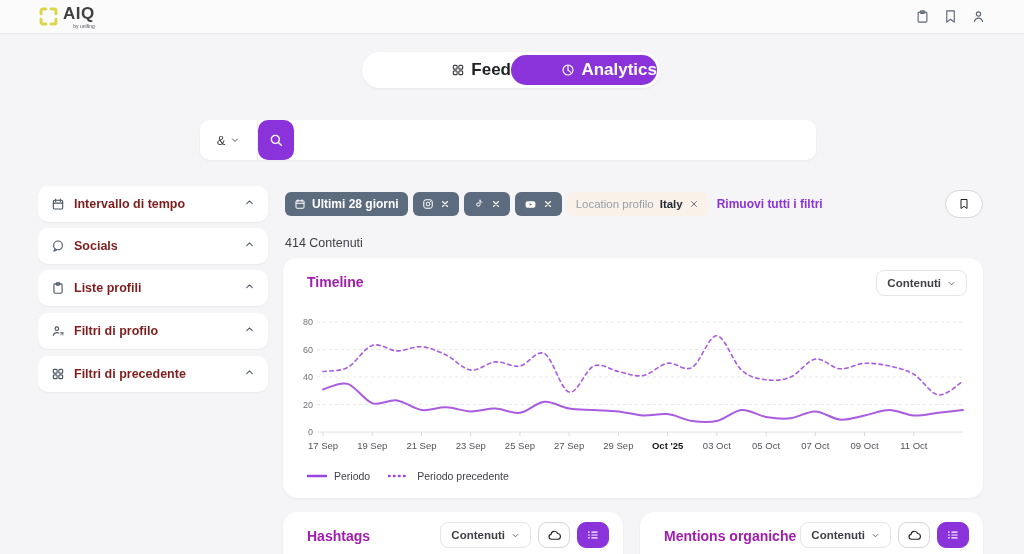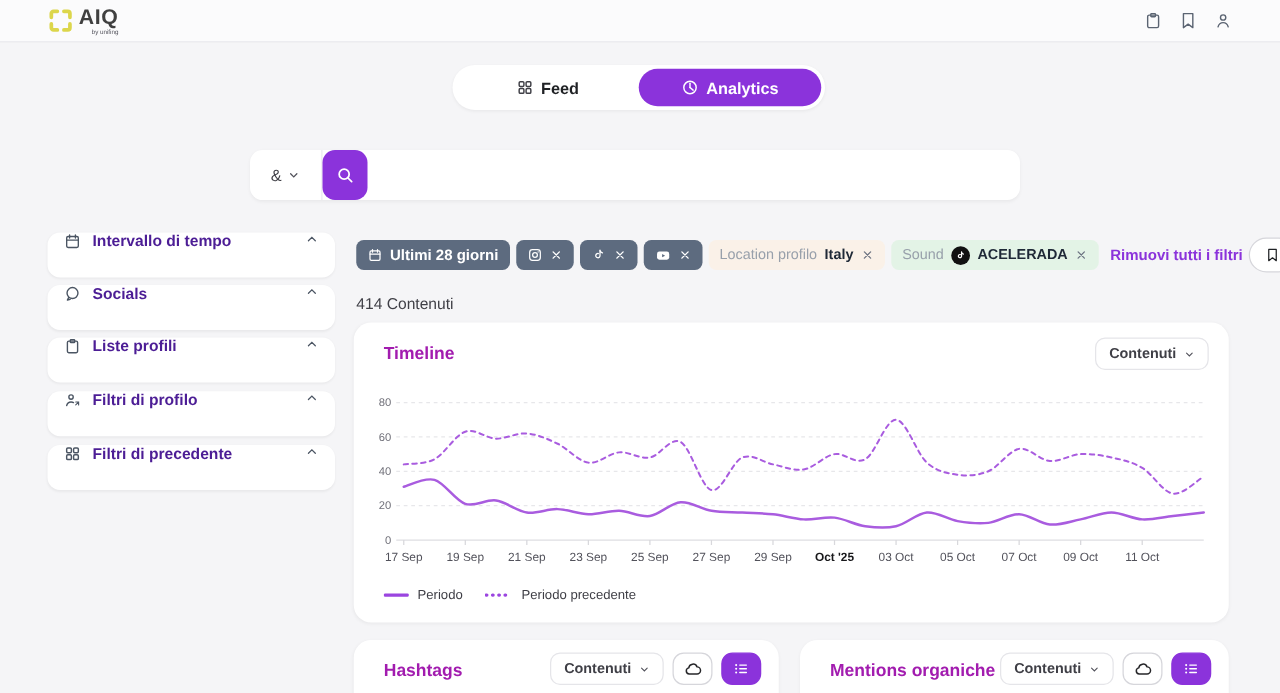--- a/index.html
+++ b/index.html
@@ -12,40 +12,40 @@
   .logo { display:flex; align-items:center; gap:4px; cursor:pointer; }
   .logo-txt { font-weight:800; font-size:17px; letter-spacing:.5px; color:#404040; line-height:1; }
   .logo-sub { font-size:5px; color:#52525B; text-align:right; margin-top:1px; }
   .topbar-icons { margin-left:auto; display:flex; gap:13px; align-items:center; color:#5B6472; }
   .icon-btn { cursor:pointer; display:inline-flex; }
 
   
   .tabs { position:absolute; left:362px; top:52px; width:298px; height:36px; background:#fff;
     border-radius:999px; box-shadow:0 1px 3px rgba(0,0,0,.06); display:flex; align-items:center; padding:3px; }
   .tab { flex:1; height:30px; border:none; background:transparent; border-radius:999px; display:flex;
-    align-items:center; justify-content:center; gap:6px; font-family:inherit; font-size:13px; font-weight:700;
+    align-items:center; justify-content:flex-end; gap:6px; font-family:inherit; font-size:17px; font-weight:700;
     color:#1F2124; cursor:pointer; }
   .tab svg { color:#3F3F46; }
   .tab.active { background:#8B33DB; color:#fff; }
   .tab.active svg { color:#fff; }
 
   
   .searchbar { position:absolute; left:200px; top:120px; width:616px; height:40px; background:#fff;
     border-radius:10px; box-shadow:0 1px 3px rgba(0,0,0,.05); display:flex; align-items:stretch; overflow:hidden; }
   .op-btn { width:58px; border:none; background:transparent; border-right:1px solid #ECECEF; display:flex;
     align-items:center; justify-content:center; gap:5px; font-family:inherit; font-size:13px; color:#3F3F46; cursor:pointer; }
   .searchbar input { flex:1; border:none; outline:none; font-family:inherit; font-size:13px; padding:0 14px; color:#27272A; }
   .searchbar input::placeholder { color:#B9BEC8; }
   .search-btn { width:36px; border:none; background:#8B33DB; border-radius:10px; cursor:pointer;
     display:flex; align-items:center; justify-content:center; }
 
   
   .side-card { position:absolute; left:38px; width:230px; height:36px; background:#fff; border-radius:10px;
-    box-shadow:0 1px 2px rgba(0,0,0,.05); display:flex; gap:9px; padding:0 13px;
-    font-size:12.5px; font-weight:700; color:#4c1d95; cursor:pointer; }
+    box-shadow:0 1px 2px rgba(0,0,0,.05); display:flex; align-items:center; gap:9px; padding:0 13px;
+    font-size:12.5px; font-weight:700; color:#7f1d1d; cursor:pointer; }
   .side-card svg { color:#4B5563; flex:none; }
   .side-card .chev { margin-left:auto; color:#52525B; }
 
   
   .chips { position:absolute; left:285px; top:190px; width:698px; display:flex; align-items:center; gap:5px; }
   .chip { height:24px; border-radius:6px; display:inline-flex; align-items:center; gap:6px; padding:0 9px;
     font-size:11.5px; white-space:nowrap; }
   .chip.dark { background:#5D6B7F; color:#fff; font-weight:700; }
   .chip .x { cursor:pointer; display:inline-flex; }
   .chip.cream { background:#FAF1E8; color:#98A0AB; }
@@ -275,35 +275,20 @@
       </span>
     <span class="x">
         <svg width="10" height="10" viewBox="0 0 24 24" fill="none" stroke="#fff" stroke-width="2.6" stroke-linecap="round">
           <path d="M6 6l12 12M18 6L6 18"></path>
         </svg>
       </span>
   </span>
   <span class="chip cream">
     <span>Location profilo</span>
     <b>Italy</b>
-    <span class="xg">
-        <svg width="10" height="10" viewBox="0 0 24 24" fill="none" stroke="currentColor" stroke-width="2.4" stroke-linecap="round">
-          <path d="M6 6l12 12M18 6L6 18"></path>
-        </svg>
-      </span>
-  </span>
-  <span class="chip green">
-    <span>Sound</span>
-    <span class="sound-dot">
-        <svg width="9" height="9" viewBox="0 0 24 24" fill="none" stroke="#fff" stroke-width="2.6" stroke-linecap="round">
-          <path d="M14 4v9a3.4 3.4 0 1 1-2.6-3.3"></path>
-          <path d="M14 5.3c.6 1.9 2 3 4 3.3"></path>
-        </svg>
-      </span>
-    <b>ACELERADA</b>
     <span class="xg">
         <svg width="10" height="10" viewBox="0 0 24 24" fill="none" stroke="currentColor" stroke-width="2.4" stroke-linecap="round">
           <path d="M6 6l12 12M18 6L6 18"></path>
         </svg>
       </span>
   </span>
   <span class="clear-link">Rimuovi tutti i filtri</span>
   <button class="save-btn">
     <span style="display:inline-flex">
         <svg width="12" height="12" viewBox="0 0 24 24" fill="none" stroke="currentColor" stroke-width="2" stroke-linejoin="round">

